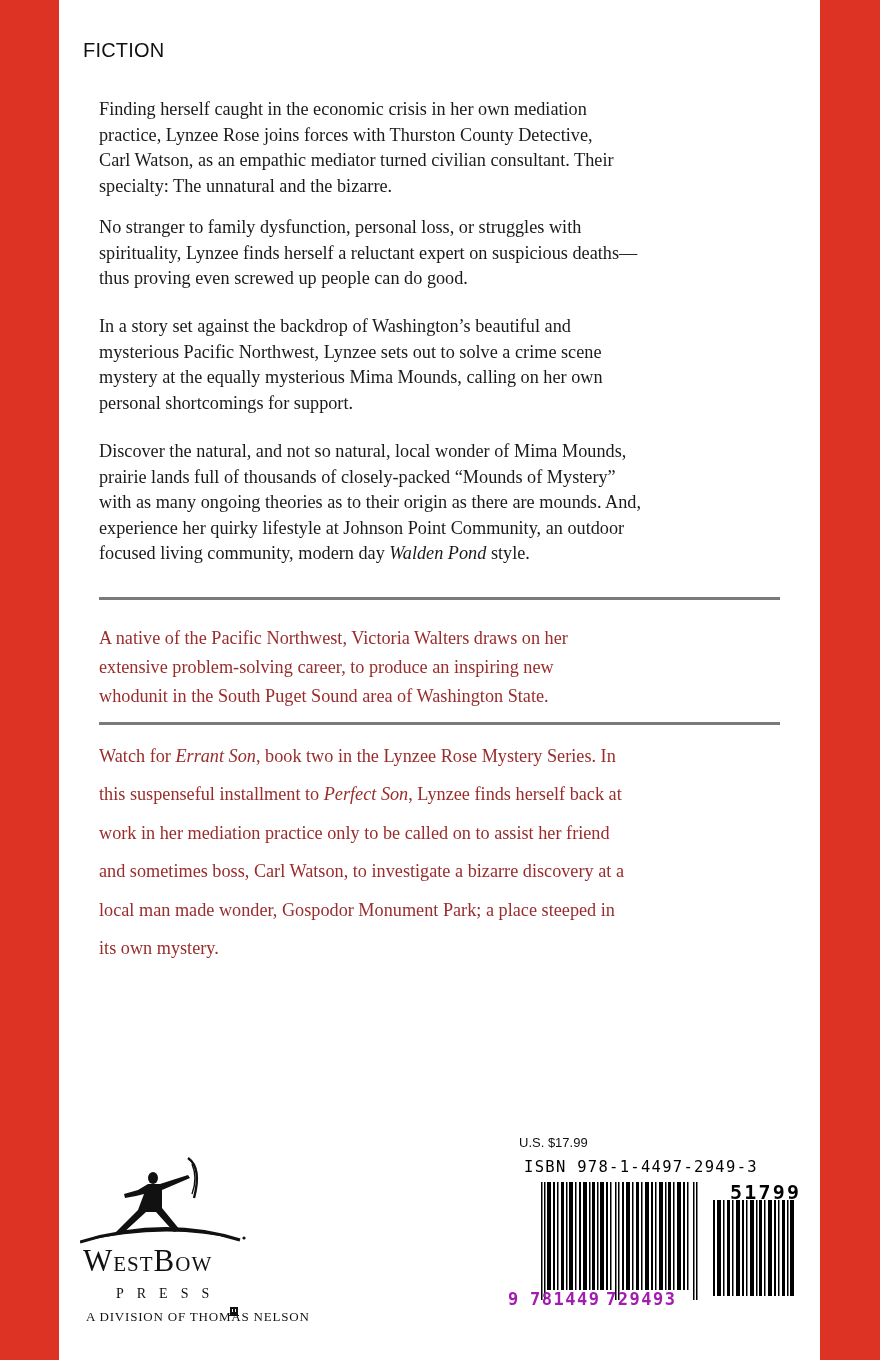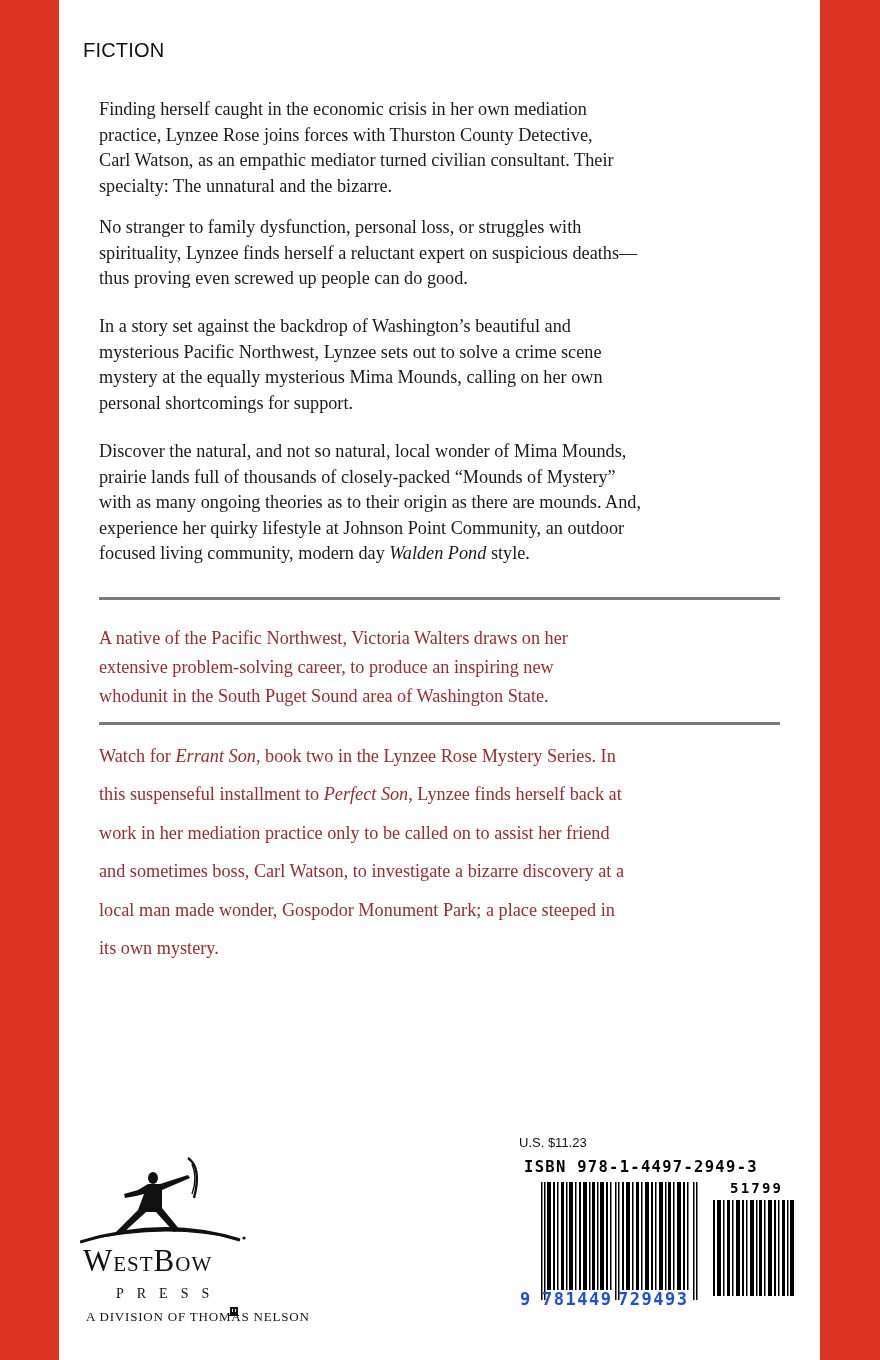--- a/index.html
+++ b/index.html
@@ -6,23 +6,23 @@
   body { width:880px; height:1360px; position:relative; background:#ffffff; overflow:hidden; font-family:"Liberation Serif", serif; }
   .band { position:absolute; top:0; height:1360px; background:#dd3325; }
   .band.left { left:0; width:59px; }
   .band.right { left:820px; width:60px; }
   .genre { position:absolute; left:83px; top:39px; font-family:"Liberation Sans", sans-serif; font-size:20px; color:#111; letter-spacing:0.2px; }
   .blurb { position:absolute; left:99px; width:690px; font-size:19.6px; line-height:25.6px; color:#1a1a1a; transform:scaleX(0.93); transform-origin:left top; width:742px; }
   .divider { position:absolute; left:99px; width:681px; height:3px; background:#7a7a7a; }
   .author { position:absolute; left:99px; top:623px; width:742px; font-size:19.6px; line-height:29px; color:#9a2c2c; transform:scaleX(0.93); transform-origin:left top; }
   .series { position:absolute; left:99px; top:737px; width:742px; font-size:19.6px; line-height:38.4px; color:#9a2c2c; transform:scaleX(0.93); transform-origin:left top; }
   .price { position:absolute; left:519px; top:1135px; font-family:"Liberation Sans", sans-serif; font-size:13px; color:#111; }
-  .isbn { position:absolute; left:524px; top:1158px; font-family:"DejaVu Sans Mono", monospace; font-weight:bold; font-size:15.5px; letter-spacing:1.3px; color:#000; }
-  .addon-num { position:absolute; left:730px; top:1180px; font-family:"DejaVu Sans Mono", monospace; font-weight:bold; font-size:14px; letter-spacing:2.2px; color:#000; }
-  .ean-num { position:absolute; left:520px; top:1289px; font-family:"DejaVu Sans Mono", monospace; font-weight:bold; font-size:17px; color:#1d4ed8;text-decoration:underline; }
+  .isbn { position:absolute; left:524px; top:1158px; font-family:"DejaVu Sans Mono", monospace; font-weight:normal; font-size:15.5px; letter-spacing:1.3px; color:#000; }
+  .addon-num { position:absolute; left:730px; top:1180px; font-family:"DejaVu Sans Mono", monospace; font-weight:bold; font-size:20px; letter-spacing:2.2px; color:#000; }
+  .ean-num { position:absolute; left:508px; top:1289px; font-family:"DejaVu Sans Mono", monospace; font-weight:bold; font-size:17px; color:#a21caf;text-decoration:underline; }
   .ean-num span { display:inline-block; }
   .barcode { position:absolute; }
   .logo { position:absolute; left:80px; top:1150px; width:180px; }
   .wb-name { position:absolute; left:83px; top:1243px; font-family:"Liberation Serif", serif; font-size:31px; color:#111; letter-spacing:1px; }
   .wb-name .sc { font-size:21px; }
   .wb-press { position:absolute; left:116px; top:1286px; font-family:"Liberation Serif", serif; font-size:14px; letter-spacing:13px; color:#111; }
   .wb-division { position:absolute; left:86px; top:1309px; font-family:Liberation Serif, serif; font-size:13px; letter-spacing:0.8px; color:#111; text-transform:uppercase; }
   .tn-icon { position:absolute; left:229px; top:1305px; width:10px; height:11px; }
 </style>
 </head>
@@ -96,21 +96,21 @@
 <div class="wb-name"><span>W</span><span class="sc">EST</span><span>B</span><span class="sc">OW</span></div>
 <div class="wb-press">PRESS</div>
 <div class="wb-division">A Division of Thomas Nelson</div>
 <svg class="tn-icon" viewBox="0 0 10 11">
   <rect x="1" y="2" width="8" height="8" fill="#111"></rect>
   <rect x="0" y="10" width="10" height="1" fill="#111"></rect>
   <rect x="3" y="4" width="1" height="3" fill="#fff"></rect>
   <rect x="6" y="4" width="1" height="3" fill="#fff"></rect>
 </svg>
 
-<div class="price">U.S. $11.23</div>
+<div class="price">U.S. $17.99</div>
 <div class="isbn">ISBN 978-1-4497-2949-3</div>
 <div class="addon-num">51799</div>
 
 <svg class="barcode" style="left:541px; top:1182px;" width="160" height="118" viewBox="0 0 160 118">
   <g fill="#000">
     <rect x="0" y="0" width="1.5" height="118"></rect>
       <rect x="3" y="0" width="1.5" height="118"></rect>
     <rect x="6" y="0" width="4" height="108"></rect>
       <rect x="12" y="0" width="2" height="108"></rect>
       <rect x="16" y="0" width="1.5" height="108"></rect>

